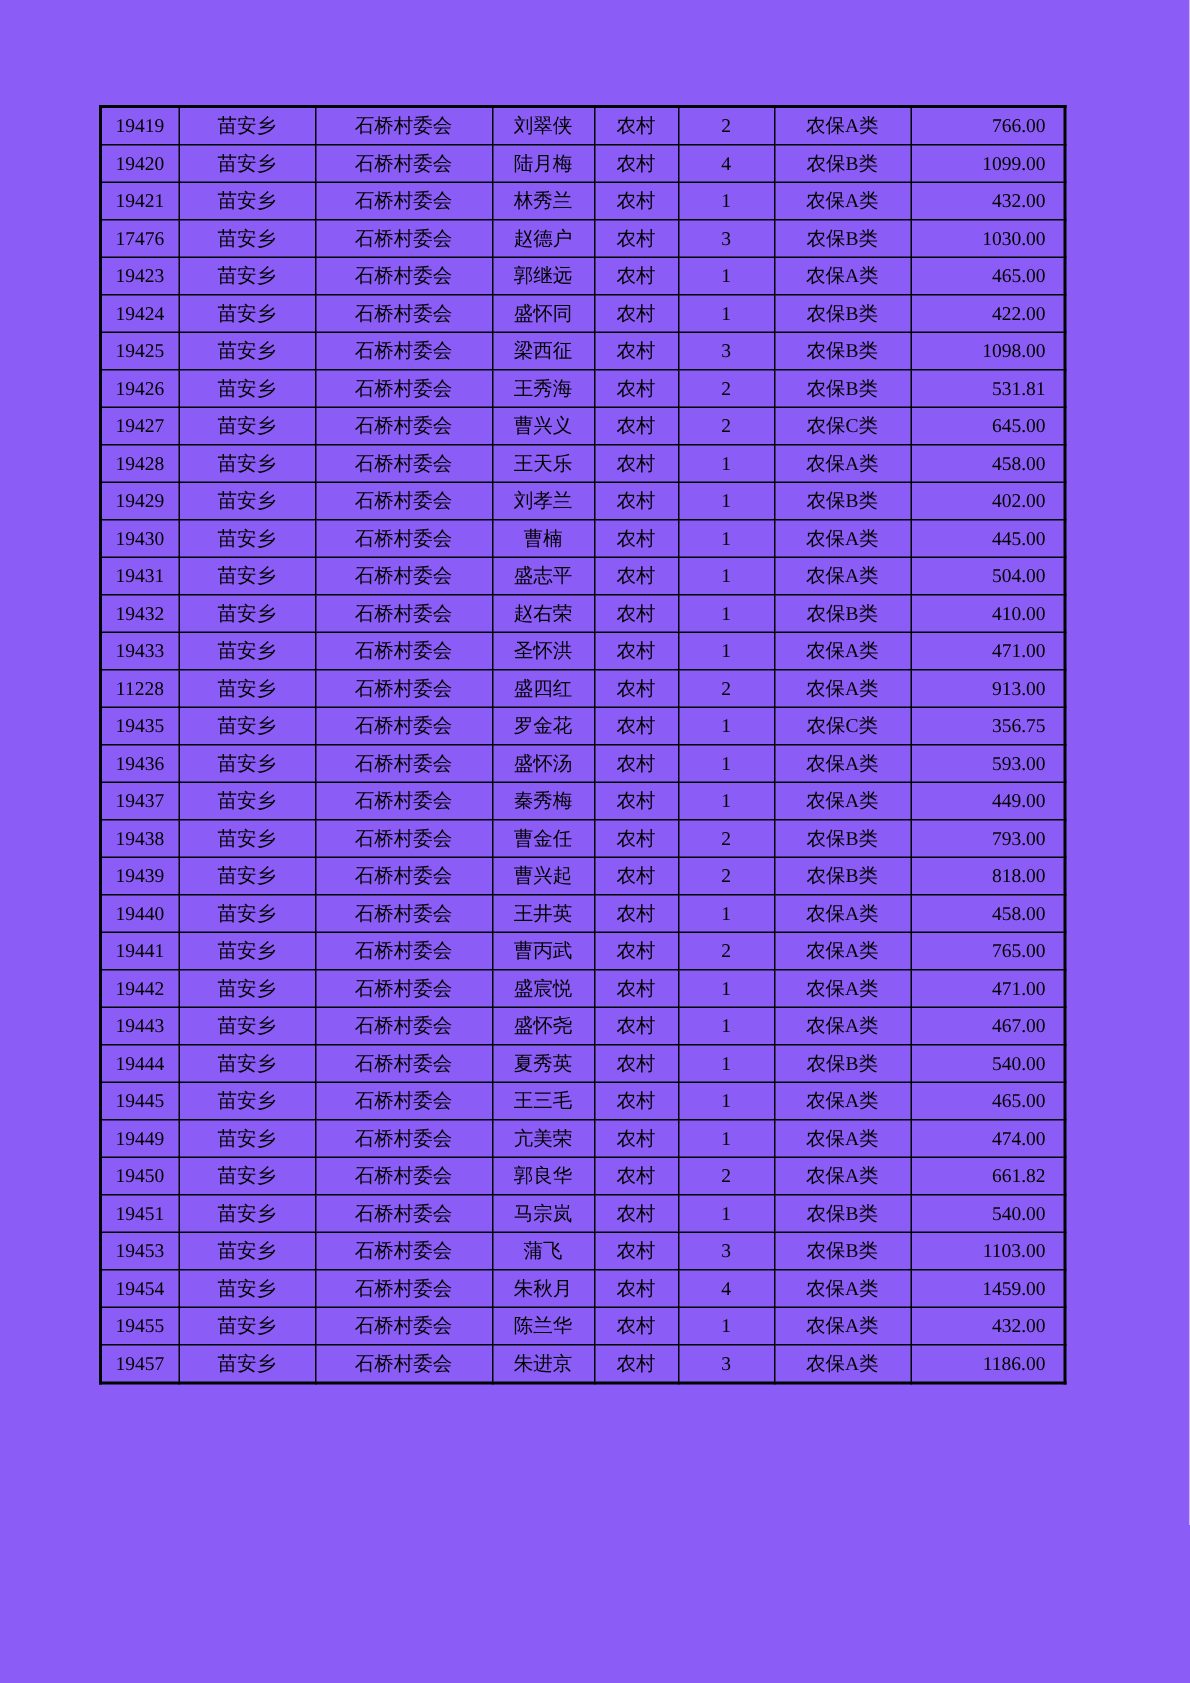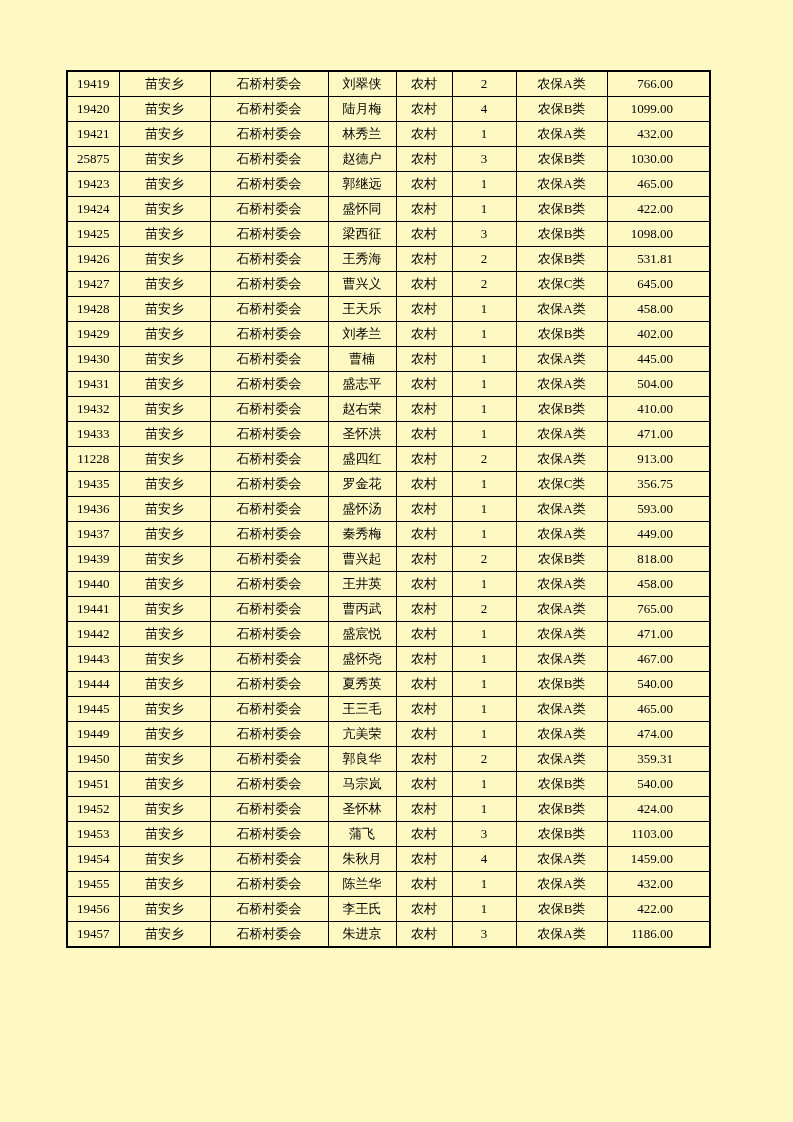--- a/index.html
+++ b/index.html
@@ -4,21 +4,21 @@
 <style>
   html, body {
     margin: 0;
     padding: 0;
     background: #ffffff;
   }
   .sheet {
     position: relative;
     width: 793px;
     height: 1122px;
-    background: #fef9c3;
+    background: #8b5cf6;
     font-family: "Liberation Serif", "DejaVu Serif", serif;
     overflow: hidden;
   }
   table.data-grid {
     position: absolute;
     left: 66px;
     top: 70px;
     border-collapse: collapse;
     table-layout: fixed;
     border: 2px solid #000000;
@@ -38,21 +38,21 @@
   col.c0 { width: 52px; }
   col.c1 { width: 91px; }
   col.c2 { width: 118px; }
   col.c3 { width: 68px; }
   col.c4 { width: 56px; }
   col.c5 { width: 64px; }
   col.c6 { width: 91px; }
   col.c7 { width: 103px; }
   table.data-grid td.amount {
     text-align: right;
-    padding-right: 36px;
+    padding-right: 12px;
   }
 </style>
 </head>
 <body>
 
 <div class="sheet">
   <table class="data-grid">
     <colgroup>
       <col class="c0">
         <col class="c1">
@@ -88,21 +88,21 @@
           <td>19421</td>
           <td>苗安乡</td>
           <td>石桥村委会</td>
           <td>林秀兰</td>
           <td>农村</td>
           <td>1</td>
           <td>农保A类</td>
           <td class="amount">432.00</td>
         </tr>
         <tr>
-          <td>25875</td>
+          <td>17476</td>
           <td>苗安乡</td>
           <td>石桥村委会</td>
           <td>赵德户</td>
           <td>农村</td>
           <td>3</td>
           <td>农保B类</td>
           <td class="amount">1030.00</td>
         </tr>
         <tr>
           <td>19423</td>
@@ -248,20 +248,30 @@
           <td>19437</td>
           <td>苗安乡</td>
           <td>石桥村委会</td>
           <td>秦秀梅</td>
           <td>农村</td>
           <td>1</td>
           <td>农保A类</td>
           <td class="amount">449.00</td>
         </tr>
         <tr>
+          <td>19438</td>
+          <td>苗安乡</td>
+          <td>石桥村委会</td>
+          <td>曹金任</td>
+          <td>农村</td>
+          <td>2</td>
+          <td>农保B类</td>
+          <td class="amount">793.00</td>
+        </tr>
+        <tr>
           <td>19439</td>
           <td>苗安乡</td>
           <td>石桥村委会</td>
           <td>曹兴起</td>
           <td>农村</td>
           <td>2</td>
           <td>农保B类</td>
           <td class="amount">818.00</td>
         </tr>
         <tr>
@@ -335,43 +345,33 @@
           <td class="amount">474.00</td>
         </tr>
         <tr>
           <td>19450</td>
           <td>苗安乡</td>
           <td>石桥村委会</td>
           <td>郭良华</td>
           <td>农村</td>
           <td>2</td>
           <td>农保A类</td>
-          <td class="amount">359.31</td>
+          <td class="amount">661.82</td>
         </tr>
         <tr>
           <td>19451</td>
           <td>苗安乡</td>
           <td>石桥村委会</td>
           <td>马宗岚</td>
           <td>农村</td>
           <td>1</td>
           <td>农保B类</td>
           <td class="amount">540.00</td>
         </tr>
         <tr>
-          <td>19452</td>
-          <td>苗安乡</td>
-          <td>石桥村委会</td>
-          <td>圣怀林</td>
-          <td>农村</td>
-          <td>1</td>
-          <td>农保B类</td>
-          <td class="amount">424.00</td>
-        </tr>
-        <tr>
           <td>19453</td>
           <td>苗安乡</td>
           <td>石桥村委会</td>
           <td>蒲飞</td>
           <td>农村</td>
           <td>3</td>
           <td>农保B类</td>
           <td class="amount">1103.00</td>
         </tr>
         <tr>
@@ -386,30 +386,20 @@
         </tr>
         <tr>
           <td>19455</td>
           <td>苗安乡</td>
           <td>石桥村委会</td>
           <td>陈兰华</td>
           <td>农村</td>
           <td>1</td>
           <td>农保A类</td>
           <td class="amount">432.00</td>
-        </tr>
-        <tr>
-          <td>19456</td>
-          <td>苗安乡</td>
-          <td>石桥村委会</td>
-          <td>李王氏</td>
-          <td>农村</td>
-          <td>1</td>
-          <td>农保B类</td>
-          <td class="amount">422.00</td>
         </tr>
         <tr>
           <td>19457</td>
           <td>苗安乡</td>
           <td>石桥村委会</td>
           <td>朱进京</td>
           <td>农村</td>
           <td>3</td>
           <td>农保A类</td>
           <td class="amount">1186.00</td>

